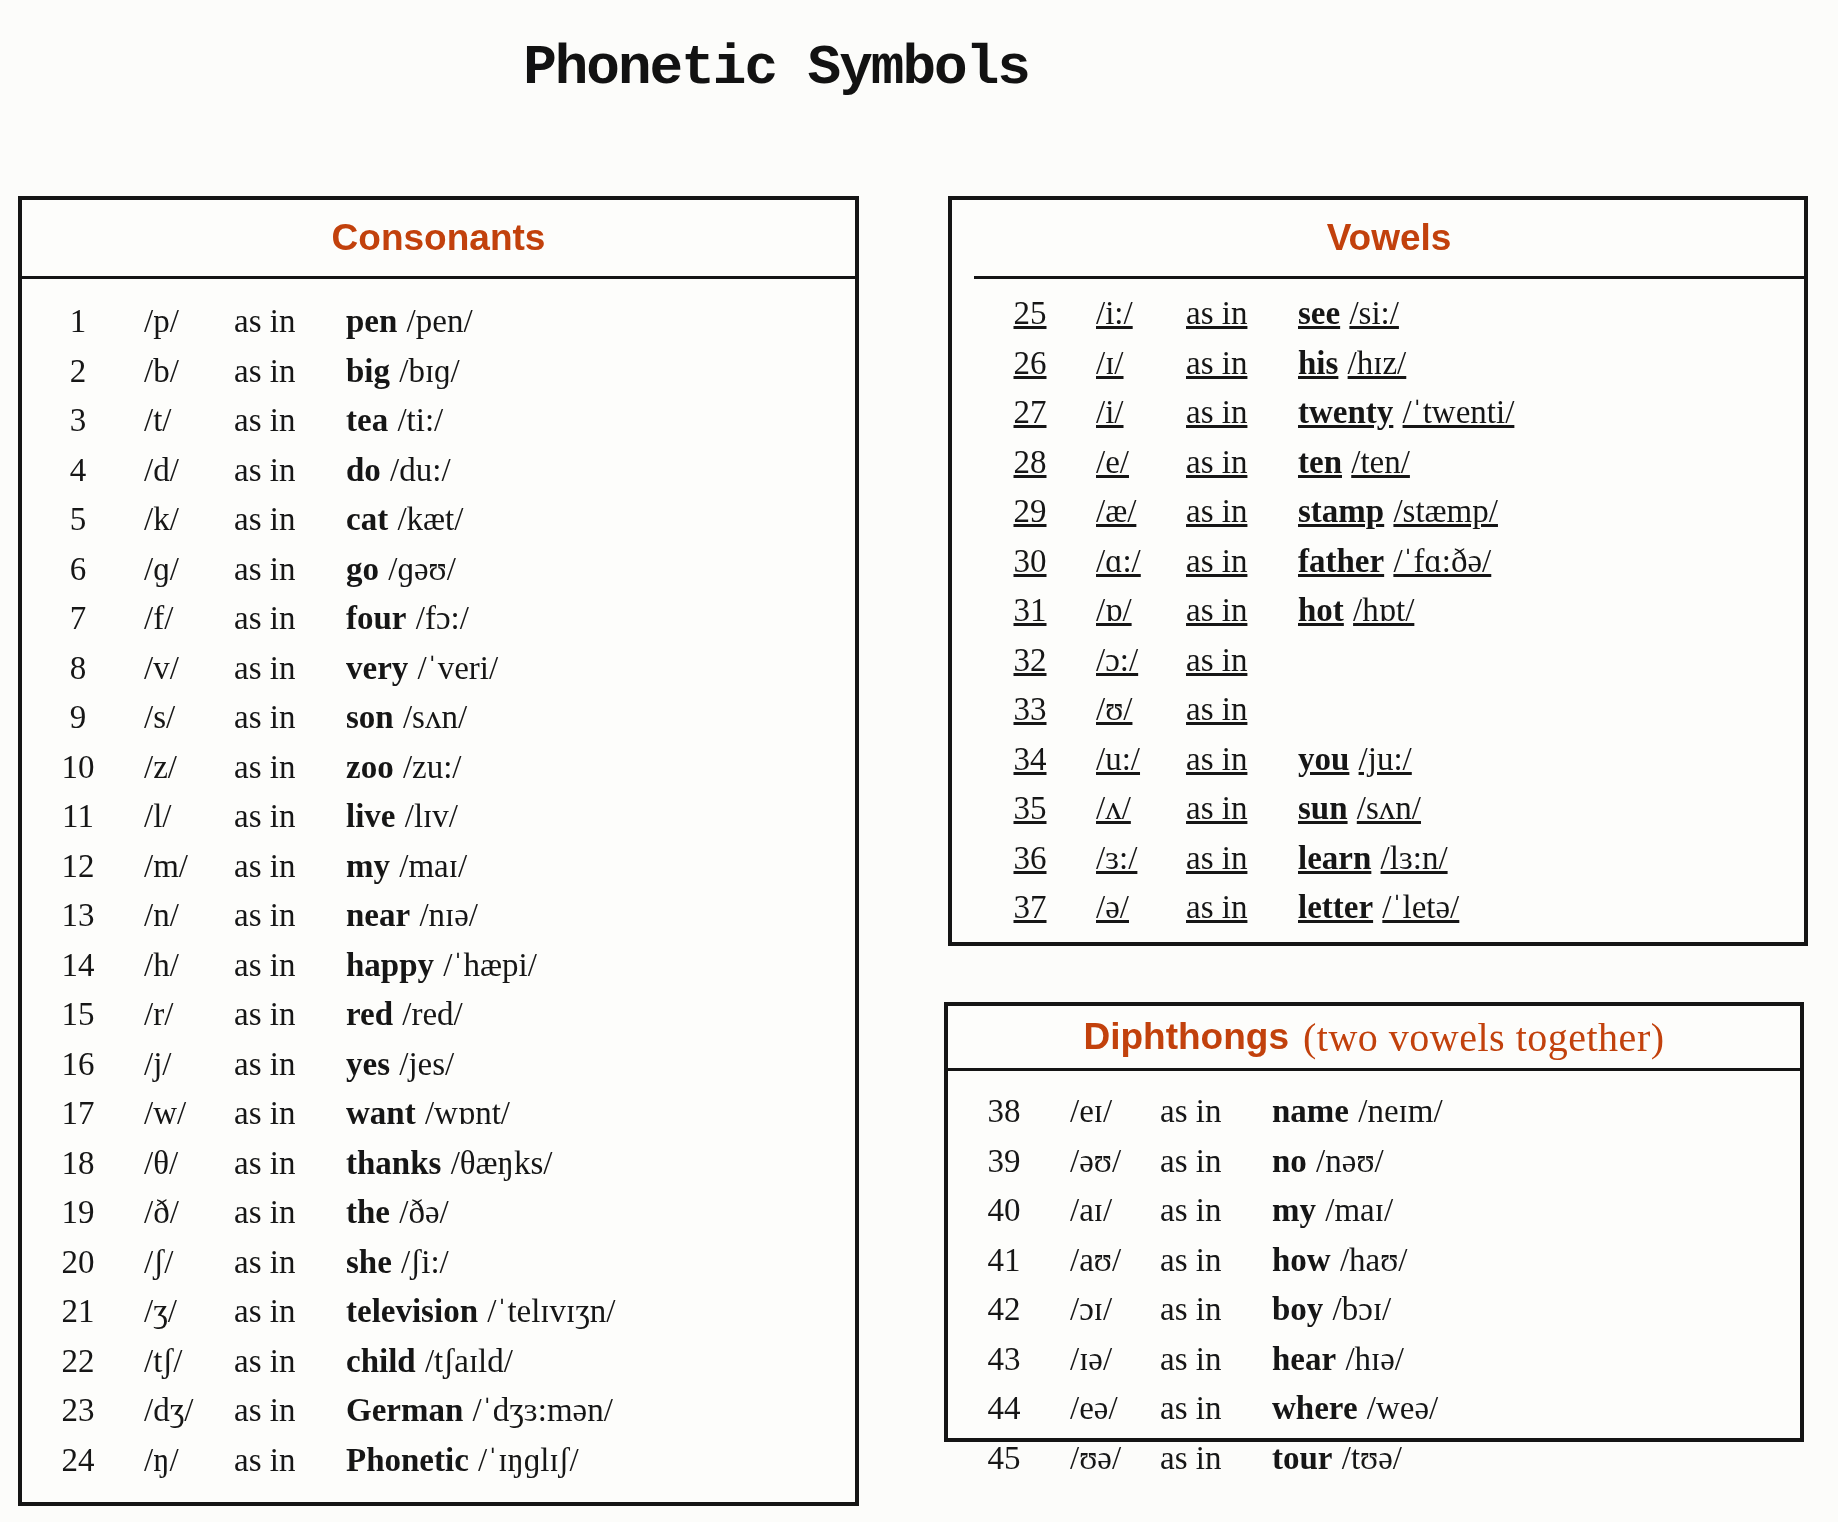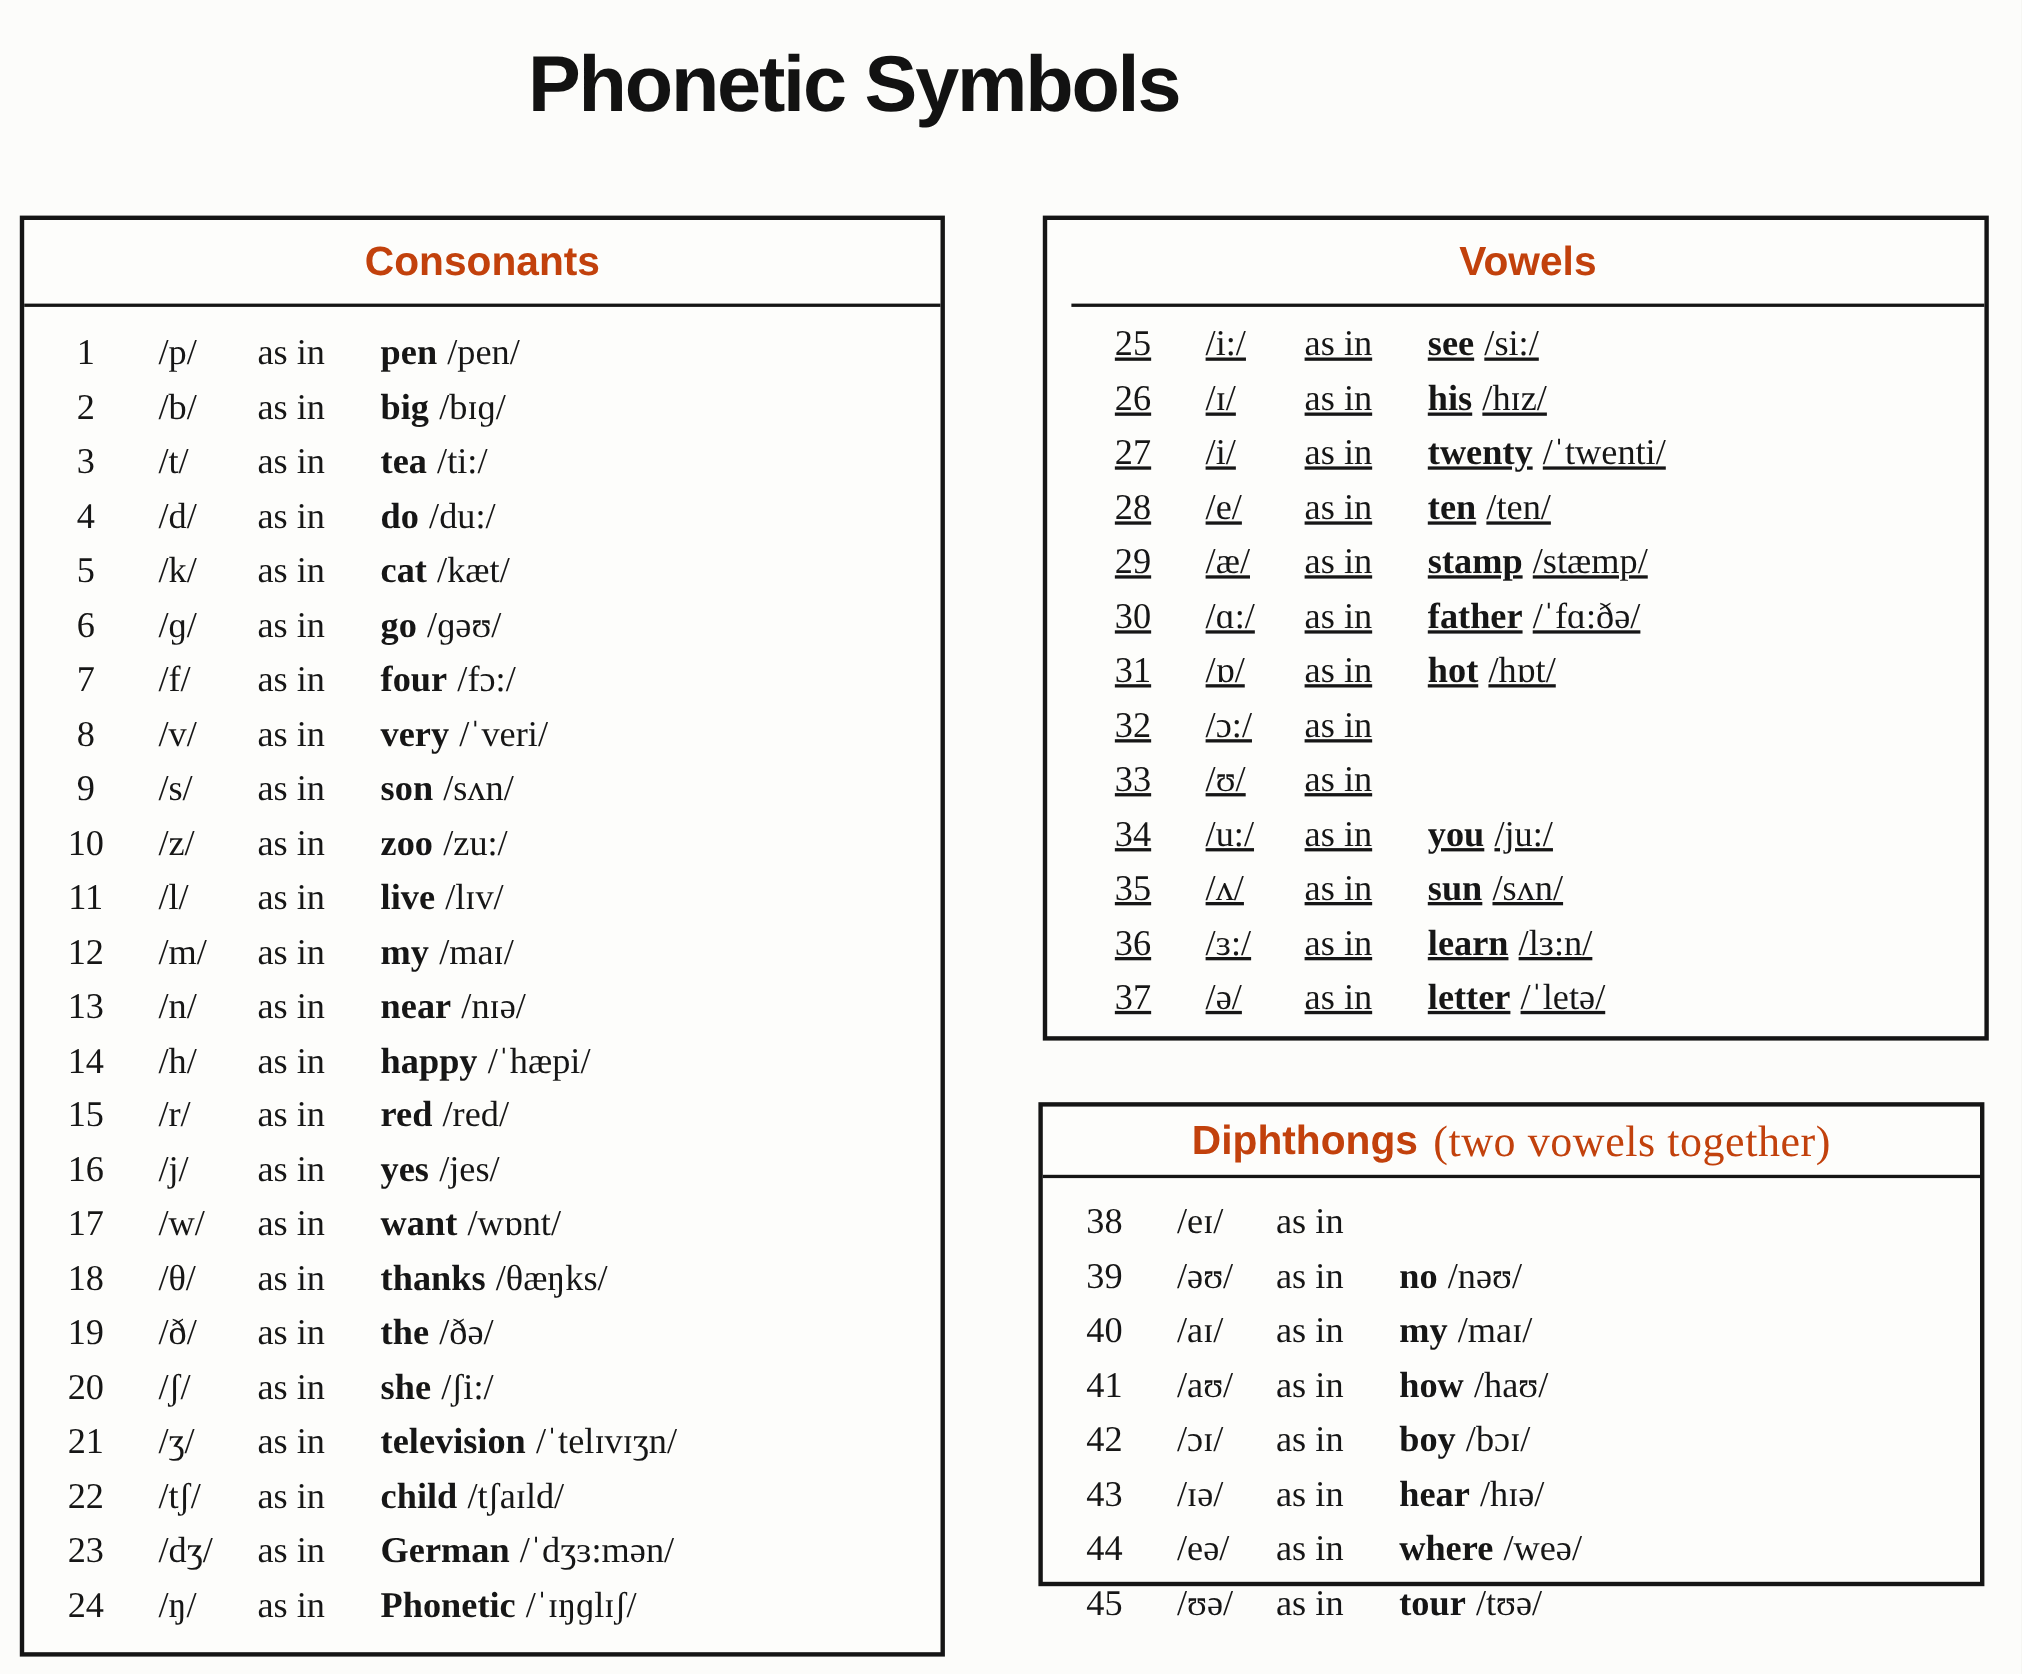--- a/index.html
+++ b/index.html
@@ -7,22 +7,22 @@
     position:relative;
     width:1838px;height:1522px;
     background:#fcfcfa;
     font-family:"Liberation Serif","DejaVu Serif",serif;
     color:#161616;
     overflow:hidden;
   }
   .title{
     position:absolute;top:36px;left:0;width:1552px;
     text-align:center;
-    font-family:Liberation Sans, sans-serif;
-    font-weight:bold;font-size:72px;letter-spacing:-2px;
+    font-family:Liberation Mono, monospace;
+    font-weight:bold;font-size:56px;letter-spacing:-2px;
     color:#121212;
   }
   .box{
     position:absolute;
     border:4px solid #151515;
     background:#fdfdfb;
     box-sizing:border-box;
   }
   .box-consonants{left:18px;top:196px;width:841px;height:1310px;}
   .box-vowels{left:948px;top:196px;width:860px;height:750px;padding-left:22px;}
@@ -346,20 +346,21 @@
     <div class="box-header">
       <span>Diphthongs</span>
       <span class="sub">(two vowels together)</span>
     </div>
     <div class="rows">
 
         <div class="row">
           <span class="c-num">38</span>
           <span class="c-sym">/eɪ/</span>
           <span class="c-asin">as in</span>
+          <span class="c-word"><b>name</b><span class="pron">/neɪm/</span></span>
         </div>
 
         <div class="row">
           <span class="c-num">39</span>
           <span class="c-sym">/əʊ/</span>
           <span class="c-asin">as in</span>
           <span class="c-word"><b>no</b><span class="pron">/nəʊ/</span></span>
         </div>
 
         <div class="row">

